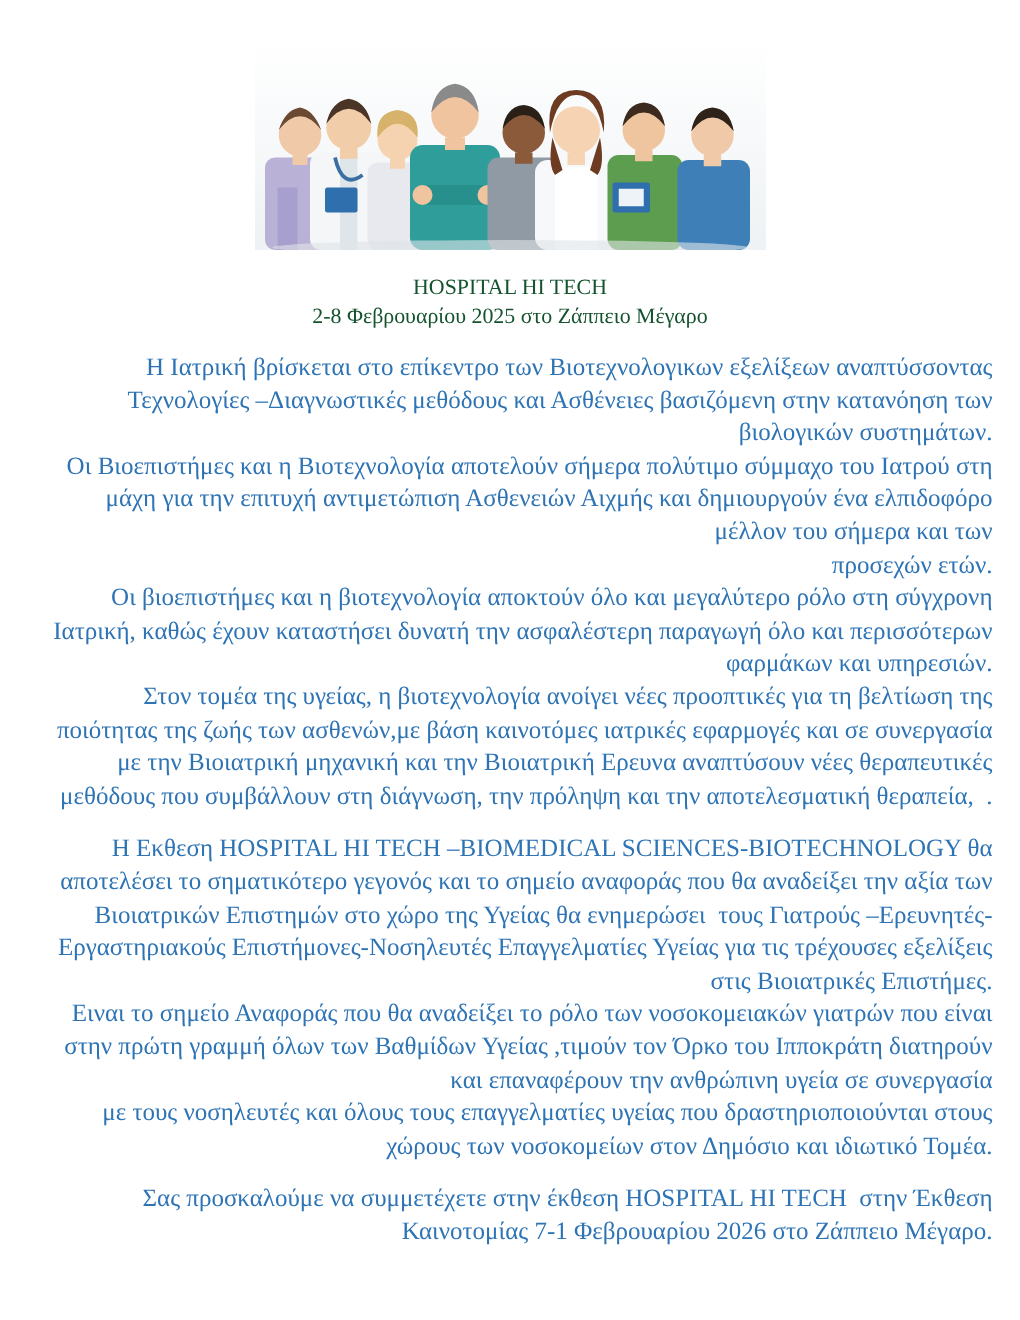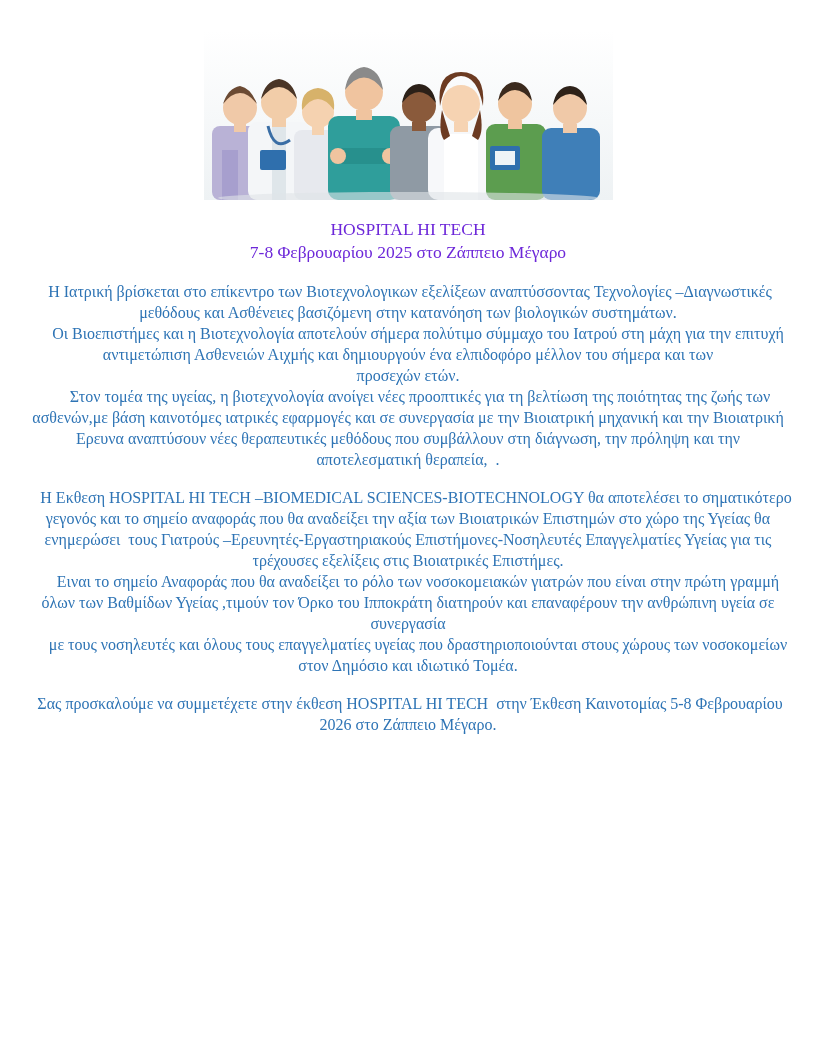--- a/index.html
+++ b/index.html
@@ -29,30 +29,30 @@
     overflow: hidden;
     background: #ffffff;
   }
   .hero svg { display: block; }
 
   .title-block {
     margin-top: 18px;
     text-align: center;
     font-size: 17.5px;
     line-height: 1.33;
-    color: #6d28d9;
+    color: #14532d;
   }
   .title-block .line { display: block; }
 
   .body-text {
     margin: 16px 22px 0 22px;
-    font-size: 16px;
+    font-size: 20px;
     line-height: 1.32;
     color: #2e74b5;
-    text-align: center;
+    text-align: right;
   }
   .para {
     margin: 0 0 0 0;
     white-space: pre-wrap;
   }
   .para.gap { margin-top: 16px; }
   .para.gap-lg { }
 </style>
 </head>
 <body>
@@ -136,27 +136,28 @@
         <path d="M349 75 q17 -22 34 0 q-3 -18 -17 -19 q-14 1 -17 19z" fill="#2e2219"></path>
         <rect x="359" y="94" width="14" height="9" fill="#f0c9a8"></rect>
       </g>
 
       <ellipse cx="204" cy="168" rx="190" ry="6" fill="#dfe4e8" opacity="0.6"></ellipse>
     </svg>
   </div>
 
   <div class="title-block">
     <span class="line">HOSPITAL HI TECH</span>
-    <span class="line">7-8 Φεβρουαρίου 2025 στο Ζάππειο Μέγαρο</span>
+    <span class="line">2-8 Φεβρουαρίου 2025 στο Ζάππειο Μέγαρο</span>
   </div>
 
   <div class="body-text">
     <p class="para gap"> Η Ιατρική βρίσκεται στο επίκεντρο των Βιοτεχνολογικων εξελίξεων αναπτύσσοντας Τεχνολογίες –Διαγνωστικές μεθόδους και Ασθένειες βασιζόμενη στην κατανόηση των βιολογικών συστημάτων.</p>
     <p class="para">     Οι Βιοεπιστήμες και η Βιοτεχνολογία αποτελούν σήμερα πολύτιμο σύμμαχο του Ιατρού στη μάχη για την επιτυχή αντιμετώπιση Ασθενειών Αιχμής και δημιουργούν ένα ελπιδοφόρο μέλλον του σήμερα και των
 προσεχών ετών.</p>
+    <p class="para">      Οι βιοεπιστήμες και η βιοτεχνολογία αποκτούν όλο και μεγαλύτερο ρόλο στη σύγχρονη Ιατρική, καθώς έχουν καταστήσει δυνατή την ασφαλέστερη παραγωγή όλο και περισσότερων φαρμάκων και υπηρεσιών.</p>
     <p class="para">      Στον τομέα της υγείας, η βιοτεχνολογία ανοίγει νέες προοπτικές για τη βελτίωση της ποιότητας της ζωής των ασθενών,με βάση καινοτόμες ιατρικές εφαρμογές και σε συνεργασία με την Βιοιατρική μηχανική και την Βιοιατρική Ερευνα αναπτύσουν νέες θεραπευτικές μεθόδους που συμβάλλουν στη διάγνωση, την πρόληψη και την αποτελεσματική θεραπεία,  .</p>
     <p class="para gap">    Η Εκθεση HOSPITAL HI TECH –BIOMEDICAL SCIENCES-BIOTECHNOLOGY θα αποτελέσει το σηματικότερο γεγονός και το σημείο αναφοράς που θα αναδείξει την αξία των Βιοιατρικών Επιστημών στο χώρο της Υγείας θα ενημερώσει  τους Γιατρούς –Ερευνητές-Εργαστηριακούς Επιστήμονες-Νοσηλευτές Επαγγελματίες Υγείας για τις τρέχουσες εξελίξεις στις Βιοιατρικές Επιστήμες.</p>
     <p class="para gap-lg">     Ειναι το σημείο Αναφοράς που θα αναδείξει το ρόλο των νοσοκομειακών γιατρών που είναι στην πρώτη γραμμή όλων των Βαθμίδων Υγείας ,τιμούν τον Όρκο του Ιπποκράτη διατηρούν και επαναφέρουν την ανθρώπινη υγεία σε συνεργασία
      με τους νοσηλευτές και όλους τους επαγγελματίες υγείας που δραστηριοποιούνται στους χώρους των νοσοκομείων στον Δημόσιο και ιδιωτικό Τομέα.</p>
-    <p class="para gap"> Σας προσκαλούμε να συμμετέχετε στην έκθεση HOSPITAL HI TECH  στην Έκθεση Καινοτομίας 5-8 Φεβρουαρίου 2026 στο Ζάππειο Μέγαρο.</p>
+    <p class="para gap"> Σας προσκαλούμε να συμμετέχετε στην έκθεση HOSPITAL HI TECH  στην Έκθεση Καινοτομίας 7-1 Φεβρουαρίου 2026 στο Ζάππειο Μέγαρο.</p>
   </div>
 
 </div>
 
 </body></html>

